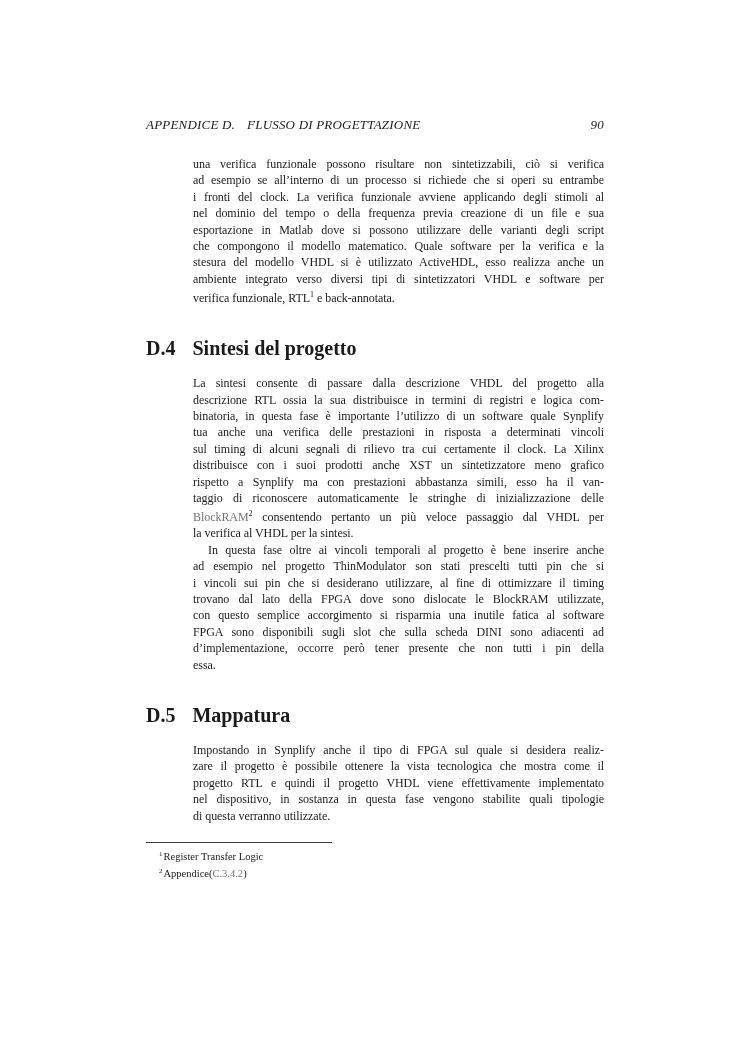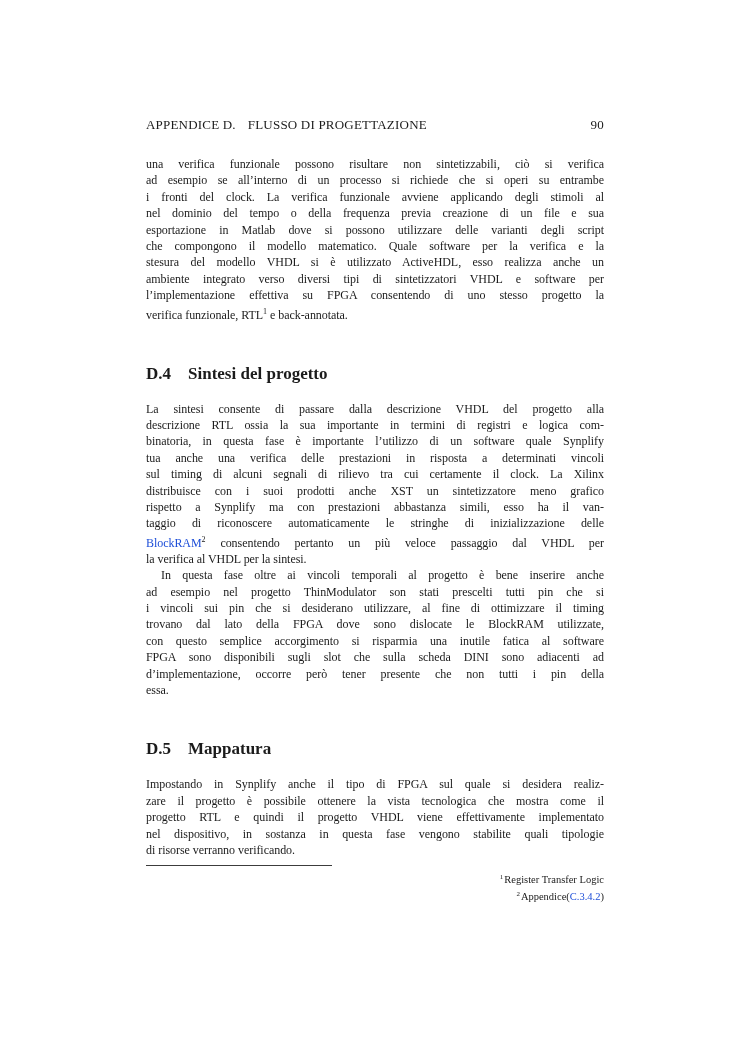--- a/index.html
+++ b/index.html
@@ -15,54 +15,56 @@
   .textblock {
     position: absolute;
     left: 146px;
     top: 116px;
     width: 458px;
   }
   .running-header {
     display: flex;
     justify-content: space-between;
     align-items: baseline;
+    font-style: italic;
     font-size: 13px;
     line-height: 17px;
     letter-spacing: 0.2px;
   }
   .rh-title { margin-left: 12px; }
   .doc-body { margin-top: 23px; }
   .paragraph {
     font-size: 12px;
     line-height: 16.4px;
     letter-spacing: -0.05px;
+    margin-left: 47px;
   }
   .line {
     text-align: justify;
     text-align-last: justify;
     white-space: normal;
   }
   .line.last { text-align-last: left; }
   .line.indent { text-indent: 15px; }
   .section-heading {
     font-weight: bold;
-    font-size: 17px;
+    font-size: 20px;
     line-height: 22px;
-    margin-top: 40px;
+    margin-top: 31px;
     margin-bottom: 16px;
     letter-spacing: 0;
   }
   .sec-num { margin-right: 17px; }
   .sup {
     font-size: 8px;
     vertical-align: 4.5px;
     letter-spacing: 0;
   }
-  .link { color: #1d4ed8; }
-  .footnote-area { margin-top: 7px; text-align: right; }
+  .link { color: #737373; }
+  .footnote-area { margin-top: 18px; }
   .footnote-rule {
     width: 186px;
     height: 0;
     border-top: 1px solid #3c3c3c;
     margin-bottom: 4px;
   }
   .footnote {
     font-size: 10.5px;
     line-height: 14.5px;
     padding-left: 13px;
@@ -85,27 +87,26 @@
     <div class="doc-body" id="doc-body">
         <div class="paragraph">
           <div class="line">una verifica funzionale possono risultare non sintetizzabili, ciò si verifica</div>
           <div class="line">ad esempio se all’interno di un processo si richiede che si operi su entrambe</div>
           <div class="line">i fronti del clock. La verifica funzionale avviene applicando degli stimoli al</div>
           <div class="line">nel dominio del tempo o della frequenza previa creazione di un file e sua</div>
           <div class="line">esportazione in Matlab dove si possono utilizzare delle varianti degli script</div>
           <div class="line">che compongono il modello matematico. Quale software per la verifica e la</div>
           <div class="line">stesura del modello VHDL si è utilizzato ActiveHDL, esso realizza anche un</div>
           <div class="line">ambiente integrato verso diversi tipi di sintetizzatori VHDL e software per</div>
-          <div class="line">l’implementazione effettiva su FPGA consentendo di uno stesso progetto la</div>
           <div class="line last"><span>verifica funzionale, RTL</span><span class="sup">1</span><span> e back-annotata.</span></div>
         </div>
         <div class="section-heading"><span class="sec-num">D.4</span><span>Sintesi del progetto</span></div>
         <div class="paragraph">
           <div class="line">La sintesi consente di passare dalla descrizione VHDL del progetto alla</div>
-          <div class="line">descrizione RTL ossia la sua importante in termini di registri e logica com-</div>
+          <div class="line">descrizione RTL ossia la sua distribuisce in termini di registri e logica com-</div>
           <div class="line">binatoria, in questa fase è importante l’utilizzo di un software quale Synplify</div>
           <div class="line">tua anche una verifica delle prestazioni in risposta a determinati vincoli</div>
           <div class="line">sul timing di alcuni segnali di rilievo tra cui certamente il clock. La Xilinx</div>
           <div class="line">distribuisce con i suoi prodotti anche XST un sintetizzatore meno grafico</div>
           <div class="line">rispetto a Synplify ma con prestazioni abbastanza simili, esso ha il van-</div>
           <div class="line">taggio di riconoscere automaticamente le stringhe di inizializzazione delle</div>
           <div class="line"><span class="link">BlockRAM</span><span class="sup">2</span><span> consentendo pertanto un più veloce passaggio dal VHDL per</span></div>
           <div class="line last">la verifica al VHDL per la sintesi.</div>
         </div>
         <div class="paragraph">
@@ -117,21 +118,21 @@
           <div class="line">FPGA sono disponibili sugli slot che sulla scheda DINI sono adiacenti ad</div>
           <div class="line">d’implementazione, occorre però tener presente che non tutti i pin della</div>
           <div class="line last">essa.</div>
         </div>
         <div class="section-heading"><span class="sec-num">D.5</span><span>Mappatura</span></div>
         <div class="paragraph">
           <div class="line">Impostando in Synplify anche il tipo di FPGA sul quale si desidera realiz-</div>
           <div class="line">zare il progetto è possibile ottenere la vista tecnologica che mostra come il</div>
           <div class="line">progetto RTL e quindi il progetto VHDL viene effettivamente implementato</div>
           <div class="line">nel dispositivo, in sostanza in questa fase vengono stabilite quali tipologie</div>
-          <div class="line last">di risorse verranno verificando.</div>
+          <div class="line last">di questa verranno utilizzate.</div>
         </div>
       </div>
 
     <div class="footnote-area">
       <div class="footnote-rule"></div>
       <div id="footnotes">
           <div class="footnote"><span class="sup">1</span><span>Register Transfer Logic</span></div>
           <div class="footnote"><span class="sup">2</span><span>Appendice(</span><span class="link">C.3.4.2</span><span>)</span></div>
         </div>
     </div>

